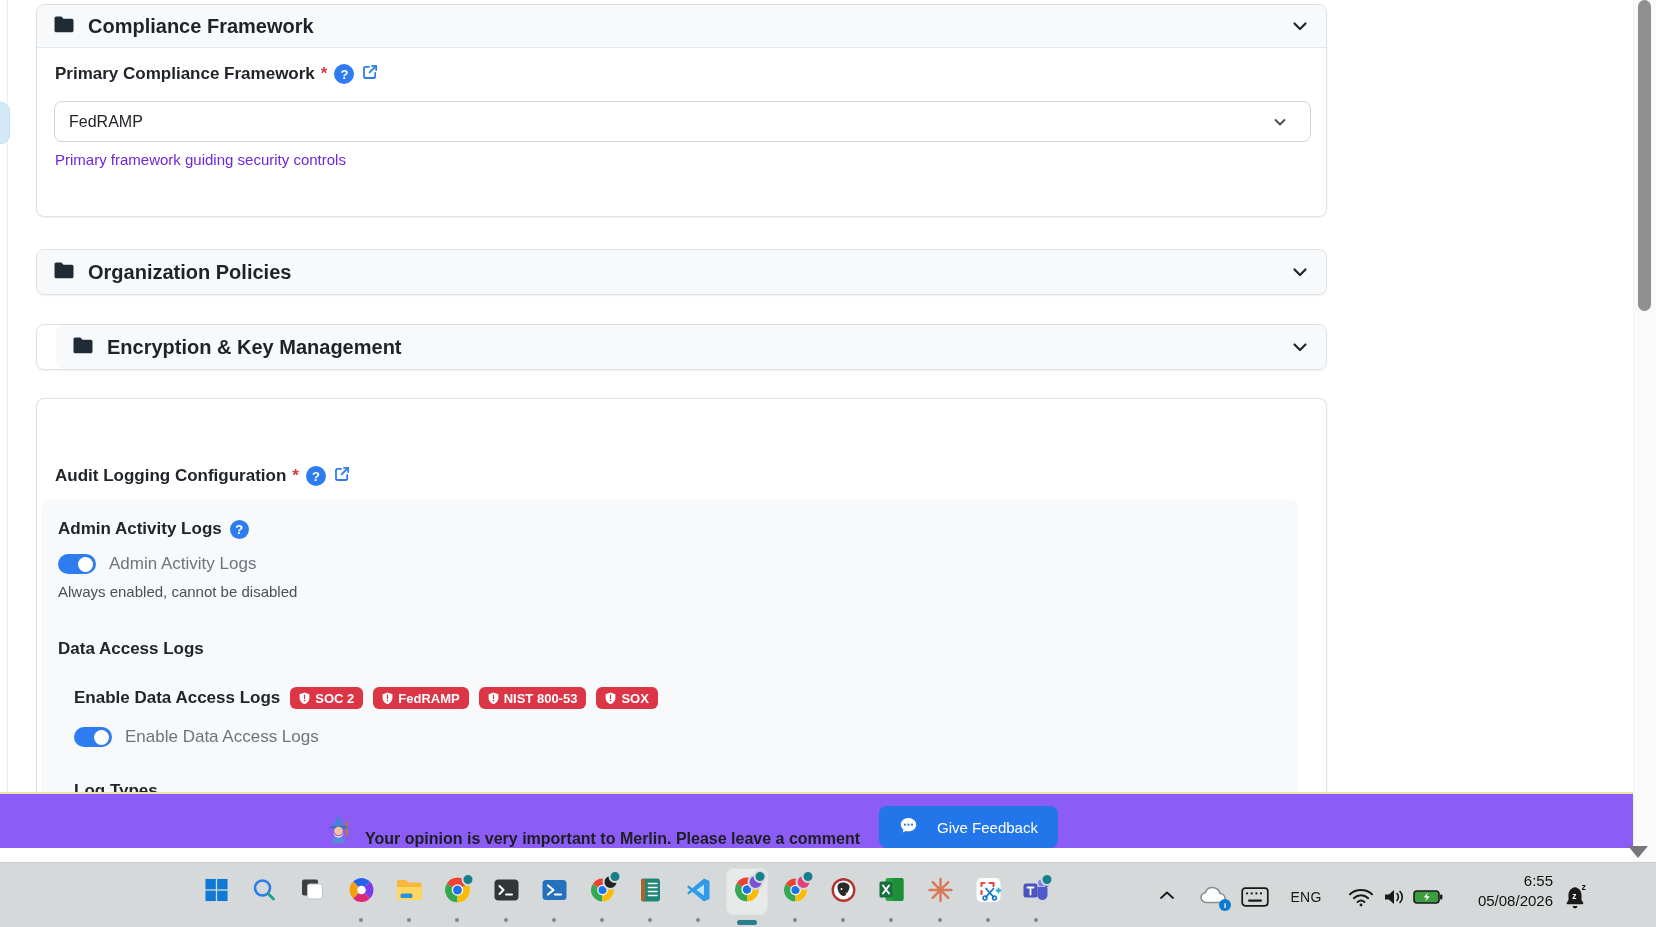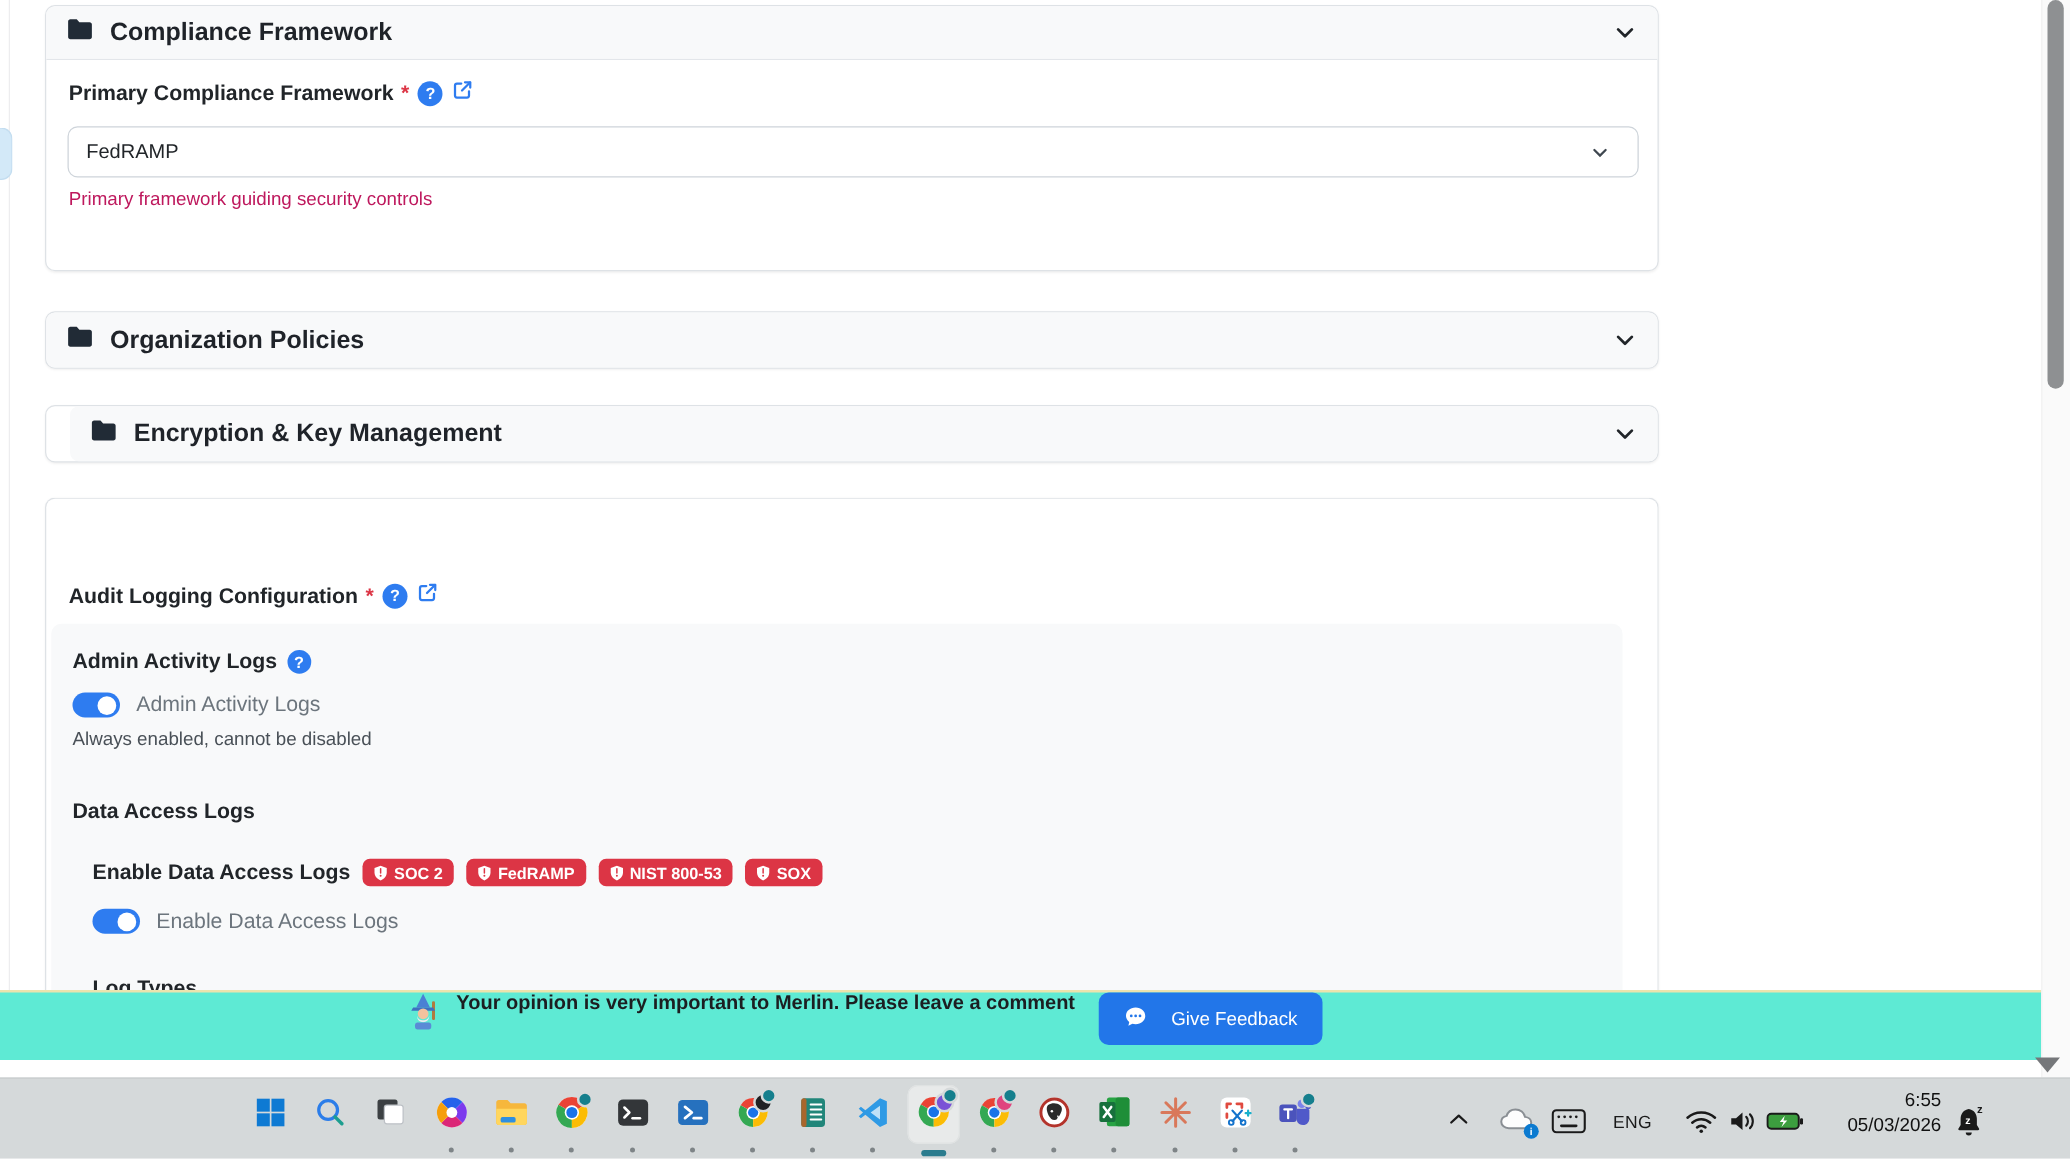--- a/index.html
+++ b/index.html
@@ -22,39 +22,39 @@
   .field-label{font-size:17px;font-weight:700;color:#212529;}
   .req{color:#dc3545;font-size:17px;font-weight:700;margin-left:-1px;}
   .help-dot{width:20px;height:20px;border-radius:50%;background:#2e7cf0;color:#fff;
         font-size:13px;font-weight:700;display:flex;align-items:center;justify-content:center;cursor:pointer;}
   .help-dot.sm{width:19px;height:19px;}
 
   .select{position:absolute;left:17px;width:1257px;height:41px;border:1px solid #ced4da;border-radius:8px;
         background:#fff;display:flex;align-items:center;padding:0 14px;box-sizing:border-box;
         font-size:16px;color:#212529;cursor:pointer;}
   .select .sel-chevron{margin-left:auto;margin-right:8px;display:flex;}
-  .muted{color:#be185d;font-size:15px;}
+  .muted{color:#6d28d9;font-size:15px;}
 
   
   .inner-panel{position:absolute;left:4px;top:100px;width:1257px;height:294px;background:#f8f9fa;
         border-radius:8px 8px 0 0;overflow:hidden;}
   .panel-h{position:absolute;font-size:17px;font-weight:700;color:#212529;display:flex;align-items:center;gap:8px;}
   .toggle-row{position:absolute;display:flex;align-items:center;gap:13px;}
   .toggle{width:38px;height:20px;border-radius:10px;background:#2e7cf0;position:relative;cursor:pointer;flex:0 0 auto;}
   .toggle .knob{position:absolute;top:2.5px;right:3px;width:15px;height:15px;border-radius:50%;background:#fff;}
   .toggle-label{font-size:17px;color:#6c757d;}
   .helper{position:absolute;font-size:15px;color:#495057;}
   .badge-row{position:absolute;display:flex;align-items:center;gap:10px;}
   .badge-row .lbl{font-size:17px;font-weight:700;margin-right:0px;}
   .badge{display:inline-flex;align-items:center;gap:5px;background:#dc3545;color:#fff;font-size:13px;
         font-weight:700;height:22px;padding:0 9px;border-radius:6px;}
 
   
-  .banner{position:absolute;left:0;top:792px;width:1633px;height:56px;background:#5eead4;
-        border-top:2px solid #ece3ad;box-sizing:border-box;display:flex;align-items:flex-start;
+  .banner{position:absolute;left:0;top:792px;width:1633px;height:56px;background:#8b5cf6;
+        border-top:2px solid #ece3ad;box-sizing:border-box;display:flex;align-items:flex-end;
         justify-content:center;padding-right:250px;gap:13px;z-index:6;}
   .banner-msg{font-size:16px;font-weight:600;color:#1c1e21;}
   .feedback-btn{display:flex;align-items:center;gap:19px;height:42px;padding:0 20px;margin-left:6px;
         background:#2276e9;border:none;border-radius:8px;color:#fff;font-size:15px;font-weight:400;
         font-family:"Liberation Sans",sans-serif;cursor:pointer;}
 
   
   .scroll-track{position:absolute;left:1633px;top:0;width:23px;height:862px;background:#fafafa;
         border-left:1px solid #f1f1f1;z-index:7;}
   .scroll-thumb{position:absolute;left:4px;top:0;width:13px;height:311px;border-radius:7px;background:#8e9092;}
@@ -525,21 +525,21 @@
     </div>
     <div class="tray-item" style="left:1412px;top:25px;width:32px;height:18px;">
       <svg width="30" height="16" viewBox="0 0 30 16">
           <rect x="1" y="2" width="25" height="12" rx="3" fill="#3c9e3f" stroke="#1a1a1a" stroke-width="1.6"></rect>
           <rect x="27" y="5.5" width="2.4" height="5" rx="1" fill="#1a1a1a"></rect>
           <path d="M14.8 3.5l-4 5h3l-1.6 4 4.6-5.2h-3z" fill="#fff"></path>
         </svg>
     </div>
     <div class="clock">
       <div>6:55</div>
-      <div>05/03/2026</div>
+      <div>05/08/2026</div>
     </div>
     <div class="tray-item" style="left:1563px;top:18px;width:28px;height:30px;">
       <svg width="26" height="27" viewBox="0 0 26 27">
           <path d="M11 4.2C7 4.8 4.5 8 4.5 12v5L2.8 19.8c-.4.6 0 1.4.8 1.4h14.8c.8 0 1.2-.8.8-1.4L17.5 17v-5c0-4-2.5-7.2-6.5-7.8z" fill="#1a1a1a"></path>
           <path d="M8.6 23h4.8a2.4 2.4 0 01-4.8 0z" fill="#1a1a1a"></path>
           <text x="8.2" y="16" font-size="8.5" font-weight="bold" fill="#fff" font-family="Liberation Sans, sans-serif">z</text>
           <text x="17.5" y="7" font-size="9" font-weight="bold" fill="#1a1a1a" font-family="Liberation Sans, sans-serif">z</text>
         </svg>
     </div>
   </div>

